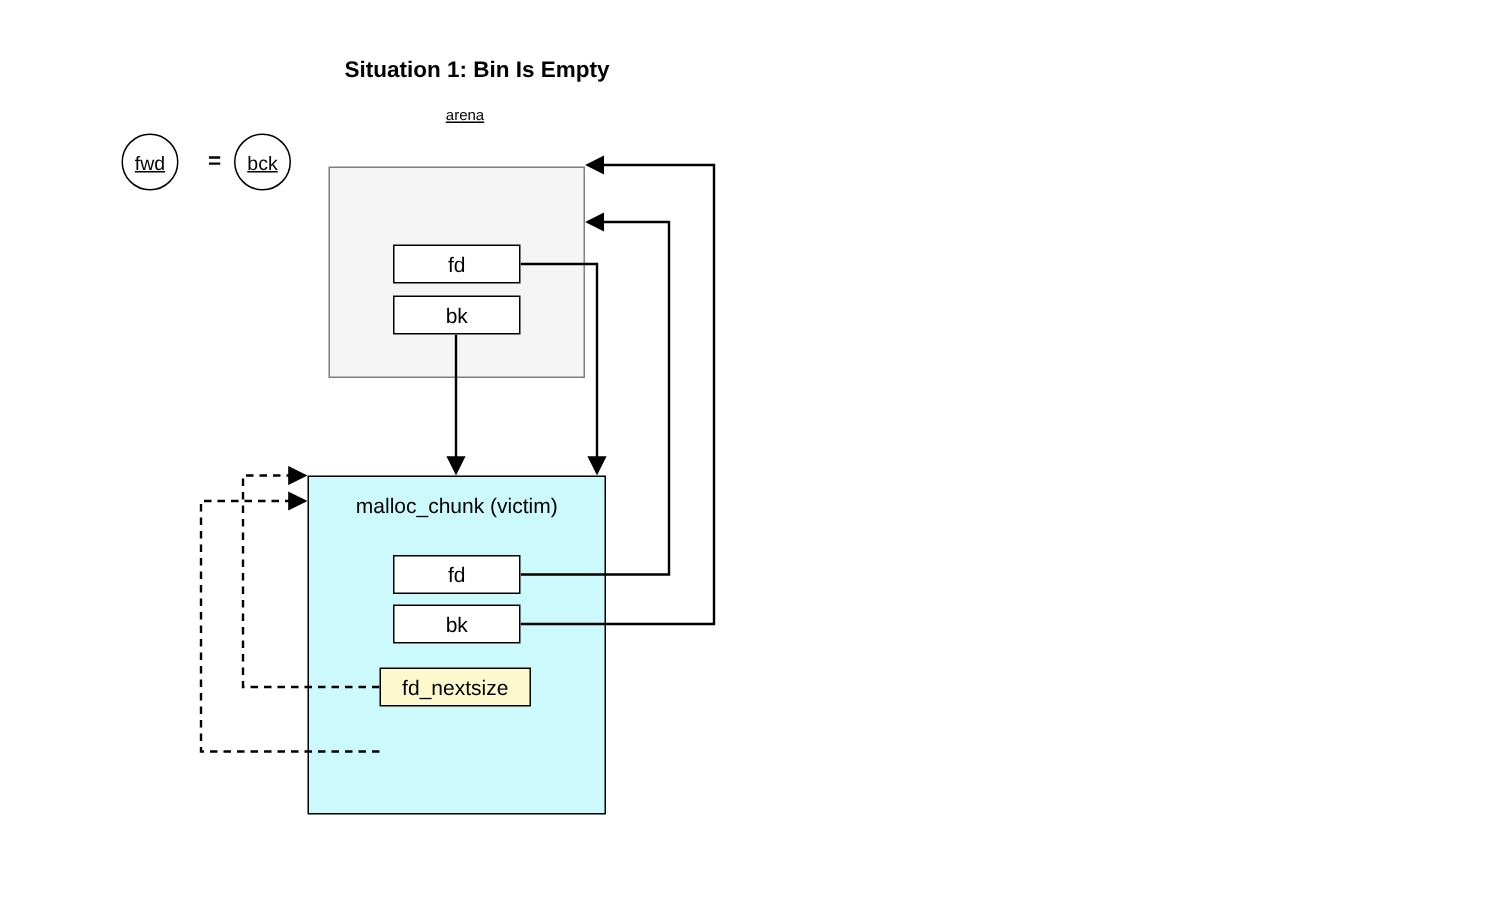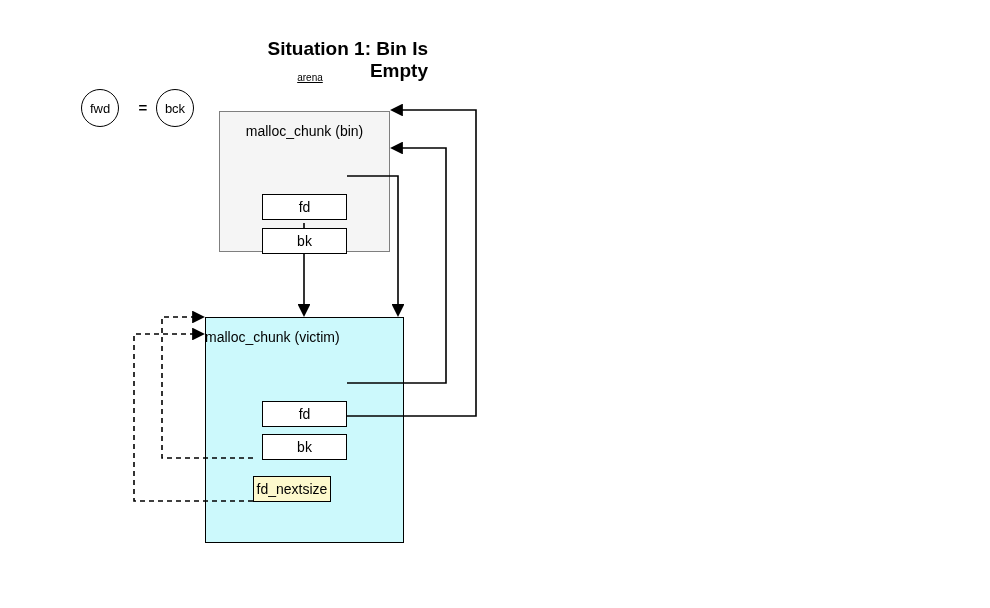--- a/index.html
+++ b/index.html
@@ -9,41 +9,42 @@
     height: 608px;
     background: var(--canvas-background, #ffffff);
     font-family: "Liberation Sans", sans-serif;
     color: #000;
     overflow: hidden;
   }
   .abs { position: absolute; }
 
   .title {
     left: 208px; top: 38px; width: 220px;
-    text-align: right;
-    font-size: 19px; font-weight: bold;
+    text-align: center;
+    font-size: 15px; font-weight: bold;
     z-index: 3;
   }
   .arena-label {
     left: 260px; top: 72px; width: 100px;
     text-align: center;
     font-size: 10px;
     text-decoration: underline;
     z-index: 3;
   }
 
   .circle {
     width: 38px; height: 38px;
     border: 1.5px solid #000;
     border-radius: 50%;
     background: #fff;
     display: flex; align-items: center; justify-content: center;
     font-size: 13px;
     z-index: 3;
     box-sizing: border-box;
+    text-decoration: underline;
   }
   .circle.fwd { left: 81px; top: 89px; }
   .circle.bck { left: 156px; top: 89px; }
   .equals {
     left: 134px; top: 100px; width: 18px; height: 16px;
     text-align: center; line-height: 16px;
     font-size: 15px; font-weight: bold;
     z-index: 3;
   }
 
@@ -62,40 +63,39 @@
 
   .victim-box {
     left: 205px; top: 317px; width: 199px; height: 226px;
     background: var(--victim-fill, #ccf9fc);
     border: 1.6px solid var(--box-border, #000);
     box-sizing: border-box;
     z-index: 1;
   }
   .victim-title {
     left: 205px; top: 329px; width: 199px;
-    text-align: left; font-size: 14px;
+    text-align: center; font-size: 14px;
     z-index: 3;
   }
 
   .field {
     width: 85px; height: 26px;
     background: #ffffff;
     border: 1.6px solid var(--box-border, #000);
     box-sizing: border-box;
     display: flex; align-items: center; justify-content: center;
     font-size: 14px;
     z-index: 3;
-    margin-top: 31px;
   }
   .field.bin-fd    { left: 262px; top: 163px; }
   .field.bin-bk    { left: 262px; top: 197px; }
   .field.victim-fd { left: 262px; top: 370px; }
   .field.victim-bk { left: 262px; top: 403px; }
   .field.nextsize {
-    width: 78px;
+    width: 101px;
     background: var(--nextsize-fill, #fdf9cd);
   }
   .field.fd-ns { left: 253px; top: 445px; }
   .field.bk-ns { left: 253px; top: 488px; }
 
   svg.arrows {
     position: absolute; left: 0; top: 0;
     width: 990px; height: 608px;
     z-index: 2;
     pointer-events: none;
@@ -132,21 +132,20 @@
 
   <div class="abs circle fwd">
     <span>fwd</span>
   </div>
   <div class="abs equals">=</div>
   <div class="abs circle bck">
     <span>bck</span>
   </div>
 
   <div class="abs bin-box"></div>
-  <div class="abs bin-title">malloc_chunk (bin)</div>
   <div class="abs field bin-fd">fd</div>
   <div class="abs field bin-bk">bk</div>
 
   <div class="abs victim-box"></div>
   <div class="abs victim-title">malloc_chunk (victim)</div>
   <div class="abs field victim-fd">fd</div>
   <div class="abs field victim-bk">bk</div>
   <div class="abs field nextsize fd-ns">fd_nextsize</div>
 
 </div>

